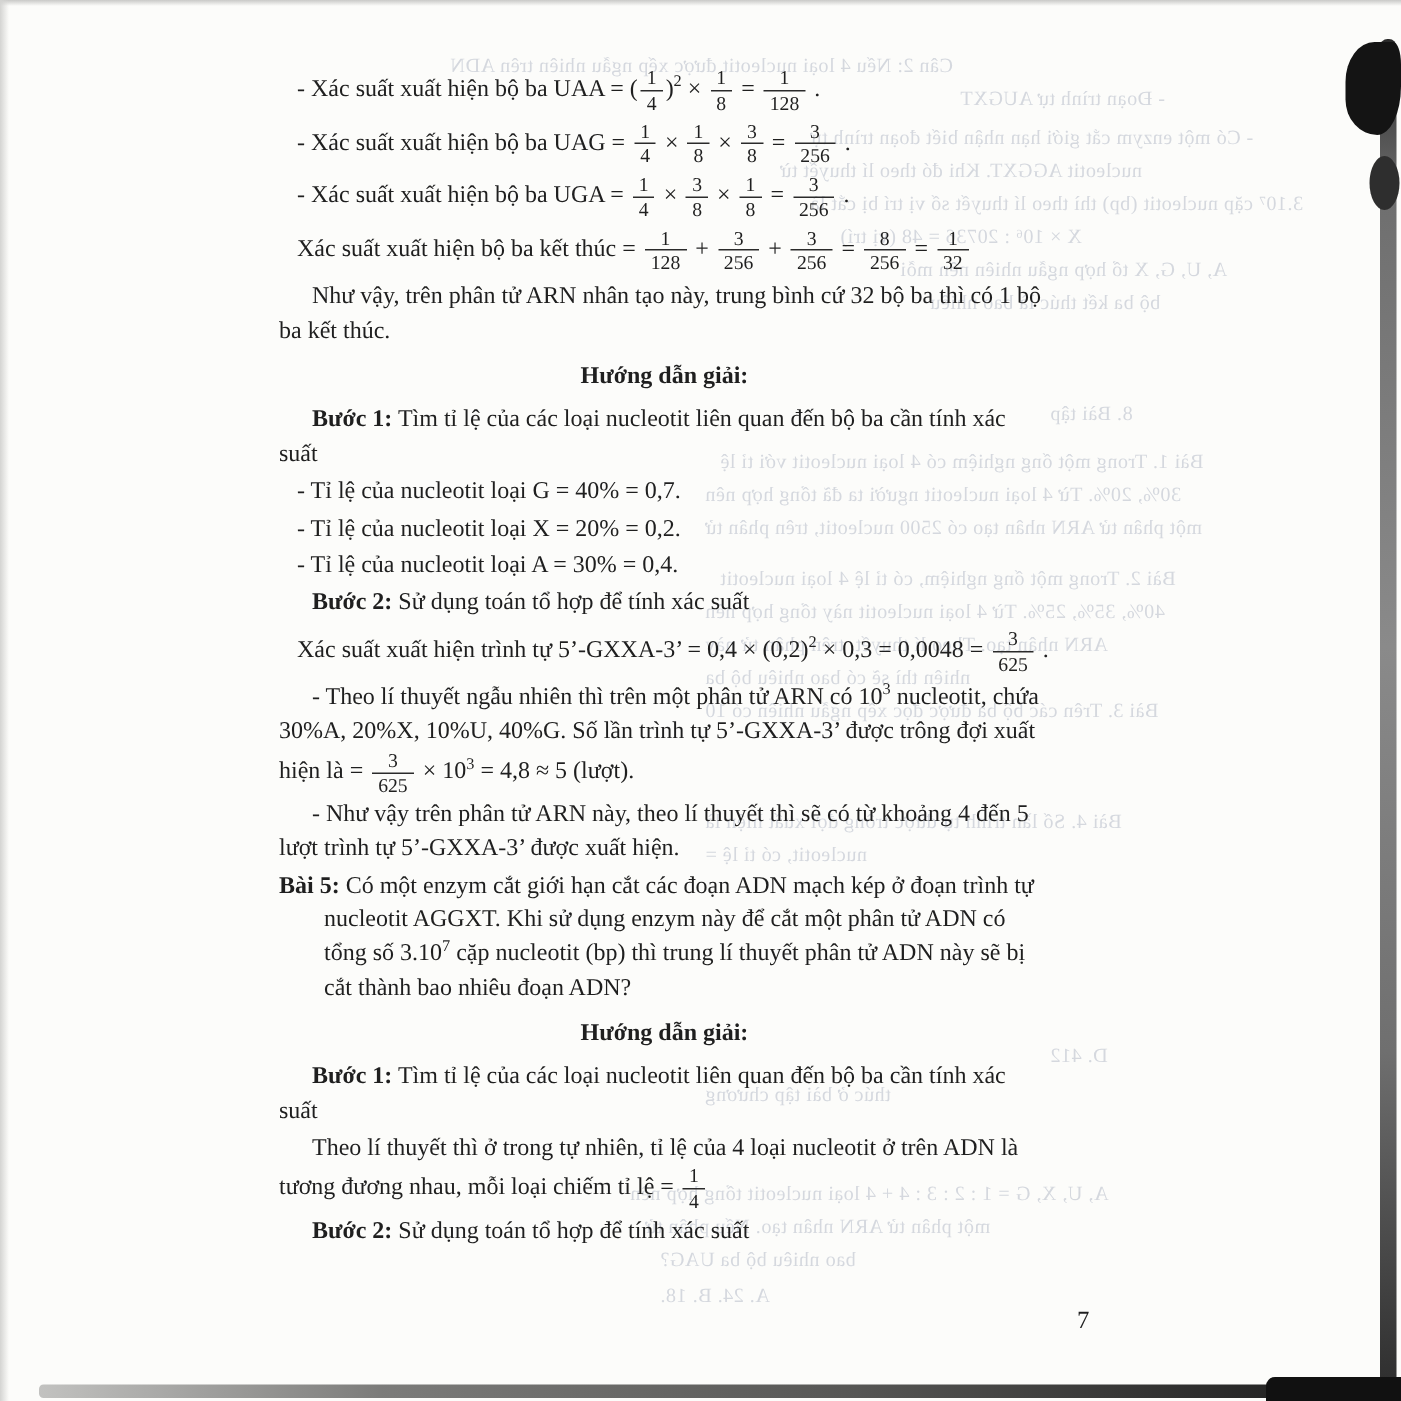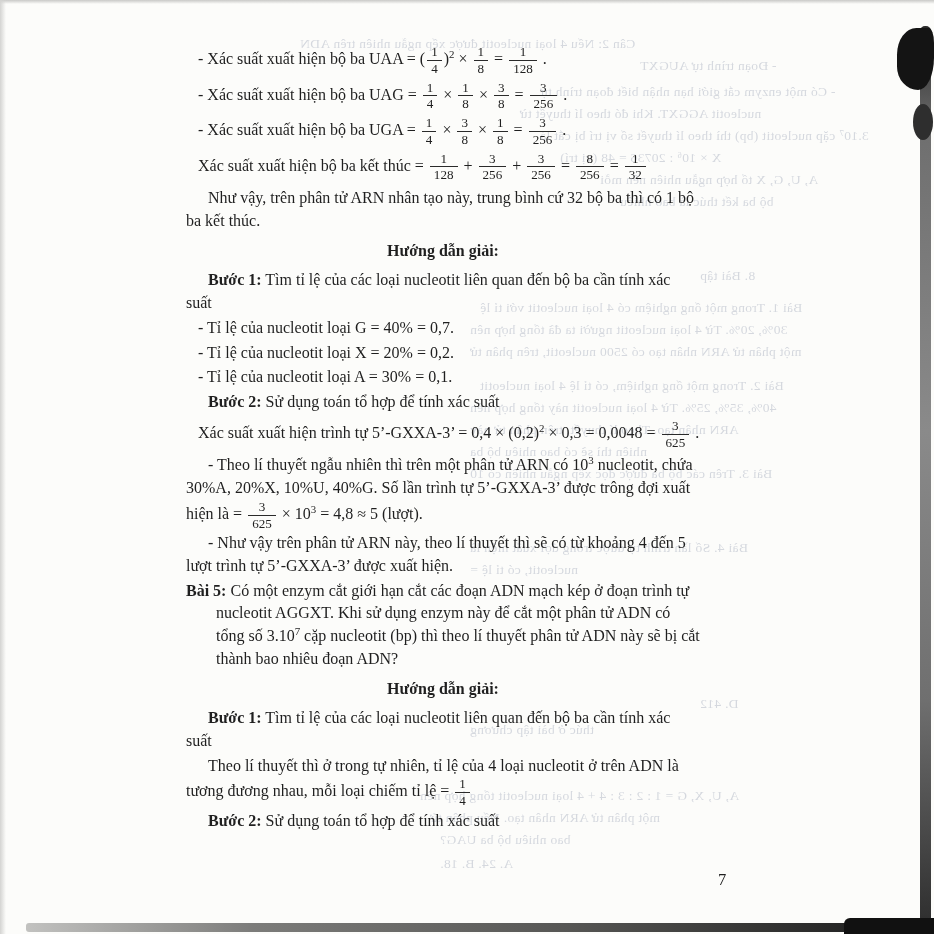--- a/index.html
+++ b/index.html
@@ -91,26 +91,26 @@
   <div class="content">
       <div class="blk t-math"><span class="txt">- Xác suất xuất hiện bộ ba UAA = (</span><span class="frac"><span class="n">1</span><span class="d">4</span></span><span class="txt">)</span><sup>2</sup><span class="txt"> × </span><span class="frac"><span class="n">1</span><span class="d">8</span></span><span class="txt"> = </span><span class="frac"><span class="n">1</span><span class="d">128</span></span><span class="txt"> .</span></div>
       <div class="blk t-math"><span class="txt">- Xác suất xuất hiện bộ ba UAG = </span><span class="frac"><span class="n">1</span><span class="d">4</span></span><span class="txt"> × </span><span class="frac"><span class="n">1</span><span class="d">8</span></span><span class="txt"> × </span><span class="frac"><span class="n">3</span><span class="d">8</span></span><span class="txt"> = </span><span class="frac"><span class="n">3</span><span class="d">256</span></span><span class="txt"> .</span></div>
       <div class="blk t-math"><span class="txt">- Xác suất xuất hiện bộ ba UGA = </span><span class="frac"><span class="n">1</span><span class="d">4</span></span><span class="txt"> × </span><span class="frac"><span class="n">3</span><span class="d">8</span></span><span class="txt"> × </span><span class="frac"><span class="n">1</span><span class="d">8</span></span><span class="txt"> = </span><span class="frac"><span class="n">3</span><span class="d">256</span></span><span class="txt"> .</span></div>
       <div class="blk t-math"><span class="txt">Xác suất xuất hiện bộ ba kết thúc = </span><span class="frac"><span class="n">1</span><span class="d">128</span></span><span class="txt"> + </span><span class="frac"><span class="n">3</span><span class="d">256</span></span><span class="txt"> + </span><span class="frac"><span class="n">3</span><span class="d">256</span></span><span class="txt"> = </span><span class="frac"><span class="n">8</span><span class="d">256</span></span><span class="txt"> = </span><span class="frac"><span class="n">1</span><span class="d">32</span></span></div>
       <div class="blk t-para indent"><span class="txt">Như vậy, trên phân tử ARN nhân tạo này, trung bình cứ 32 bộ ba thì có 1 bộ ba kết thúc.</span></div>
       <div class="blk t-center"><span class="bi">Hướng dẫn giải:</span></div>
       <div class="blk t-para indent"><span class="bi">Bước 1:</span><span class="txt"> Tìm tỉ lệ của các loại nucleotit liên quan đến bộ ba cần tính xác suất</span></div>
       <div class="blk t-para bullet"><span class="txt">- Tỉ lệ của nucleotit loại G = 40% = 0,7.</span></div>
       <div class="blk t-para bullet"><span class="txt">- Tỉ lệ của nucleotit loại X = 20% = 0,2.</span></div>
-      <div class="blk t-para bullet"><span class="txt">- Tỉ lệ của nucleotit loại A = 30% = 0,1.</span></div>
+      <div class="blk t-para bullet"><span class="txt">- Tỉ lệ của nucleotit loại A = 30% = 0,4.</span></div>
       <div class="blk t-para indent"><span class="bi">Bước 2:</span><span class="txt"> Sử dụng toán tổ hợp để tính xác suất</span></div>
       <div class="blk t-math"><span class="txt">Xác suất xuất hiện trình tự  5’-GXXA-3’ = 0,4 × (0,2)</span><sup>2</sup><span class="txt"> × 0,3 = 0,0048 = </span><span class="frac"><span class="n">3</span><span class="d">625</span></span><span class="txt"> .</span></div>
       <div class="blk t-para indent"><span class="txt">- Theo lí thuyết ngẫu nhiên thì trên một phân tử ARN có 10</span><sup>3</sup><span class="txt"> nucleotit, chứa 30%A, 20%X, 10%U, 40%G. Số lần trình tự 5’-GXXA-3’ được trông đợi xuất hiện là = </span><span class="frac"><span class="n">3</span><span class="d">625</span></span><span class="txt"> × 10</span><sup>3</sup><span class="txt"> = 4,8 ≈ 5 (lượt).</span></div>
       <div class="blk t-para indent"><span class="txt">- Như vậy trên phân tử ARN này, theo lí thuyết thì sẽ có từ khoảng 4 đến 5 lượt trình tự 5’-GXXA-3’ được xuất hiện.</span></div>
-      <div class="blk t-para hang"><span class="b">Bài 5:</span><span class="txt"> Có một enzym cắt giới hạn cắt các đoạn ADN mạch kép ở đoạn trình tự nucleotit AGGXT. Khi sử dụng enzym này để cắt một phân tử ADN có tổng số 3.10</span><sup>7</sup><span class="txt"> cặp nucleotit (bp) thì theo lí thuyết phân tử ADN này sẽ bị cắt thành bao nhiêu đoạn ADN?</span></div>
+      <div class="blk t-para hang"><span class="b">Bài 5:</span><span class="txt"> Có một enzym cắt giới hạn cắt các đoạn ADN mạch kép ở đoạn trình tự nucleotit AGGXT. Khi sử dụng enzym này để cắt một phân tử ADN có tổng số 3.10</span><sup>7</sup><span class="txt"> cặp nucleotit (bp) thì trung lí thuyết phân tử ADN này sẽ bị cắt thành bao nhiêu đoạn ADN?</span></div>
       <div class="blk t-center"><span class="bi">Hướng dẫn giải:</span></div>
       <div class="blk t-para indent"><span class="bi">Bước 1:</span><span class="txt"> Tìm tỉ lệ của các loại nucleotit liên quan đến bộ ba cần tính xác suất</span></div>
       <div class="blk t-para indent"><span class="txt">Theo lí thuyết thì ở trong tự nhiên, tỉ lệ của 4 loại nucleotit ở trên ADN là tương đương nhau, mỗi loại chiếm tỉ lệ = </span><span class="frac"><span class="n">1</span><span class="d">4</span></span></div>
       <div class="blk t-para indent"><span class="bi">Bước 2:</span><span class="txt"> Sử dụng toán tổ hợp để tính xác suất</span></div>
     </div>
   <div class="pagenum">7</div>
 
   <div class="edge-top"></div>
   <div class="edge-left"></div>
   <div class="edge-right"></div>

